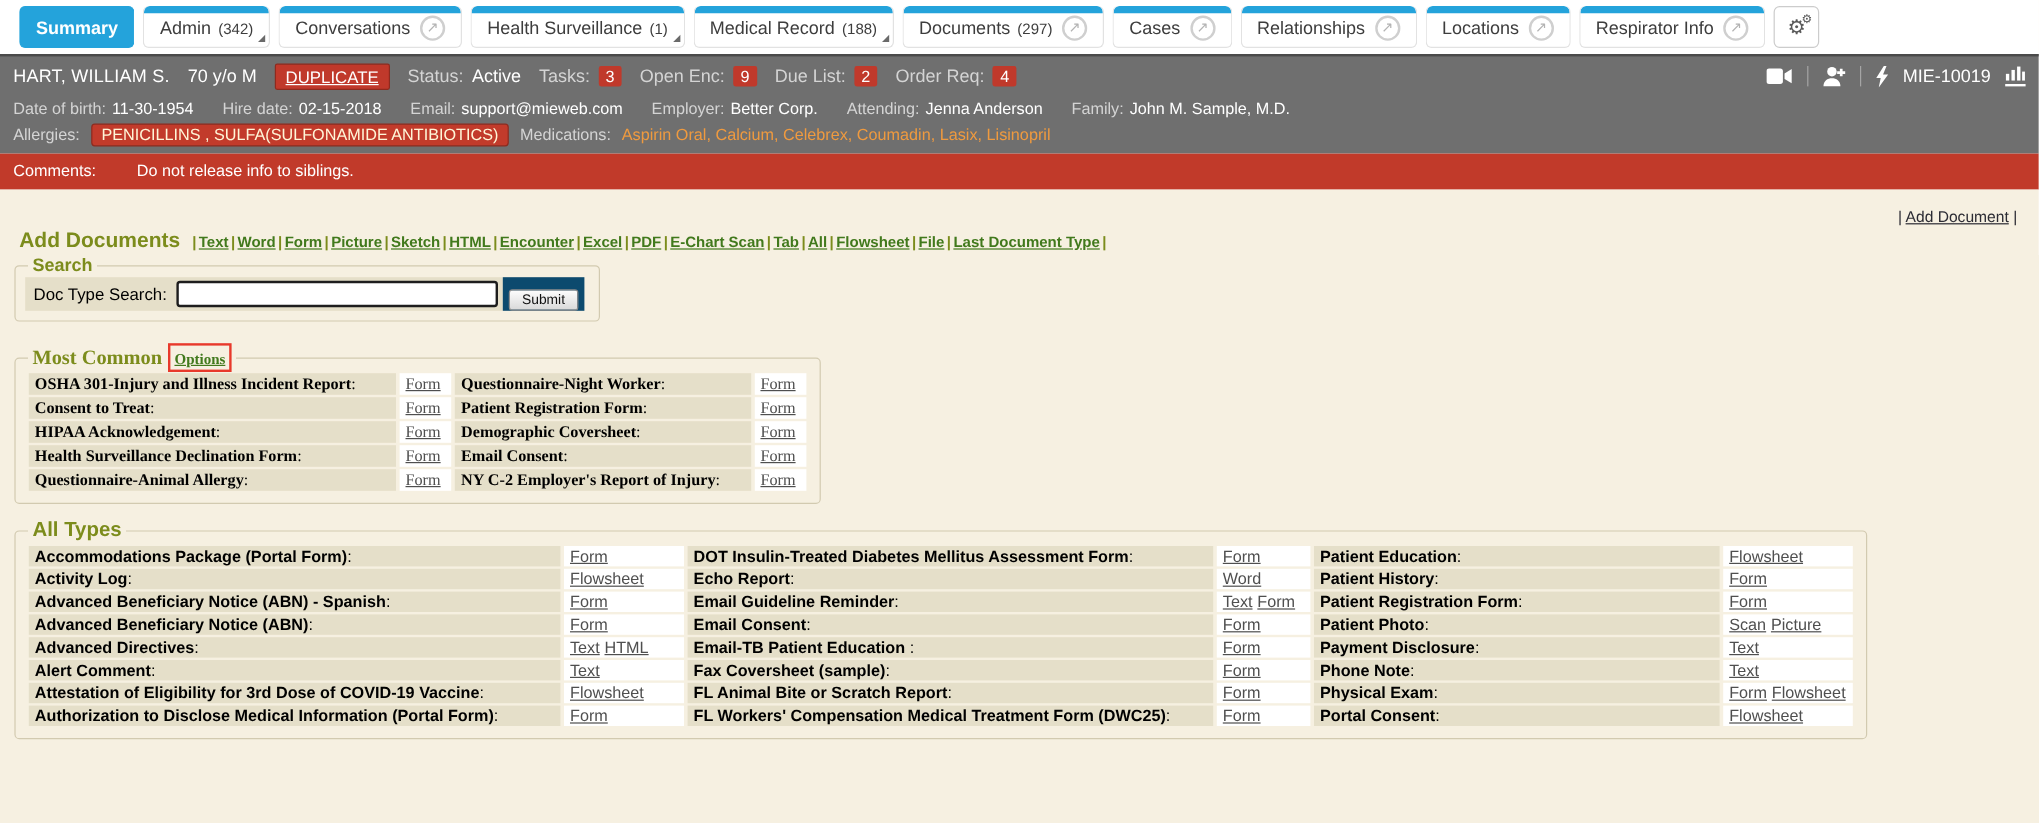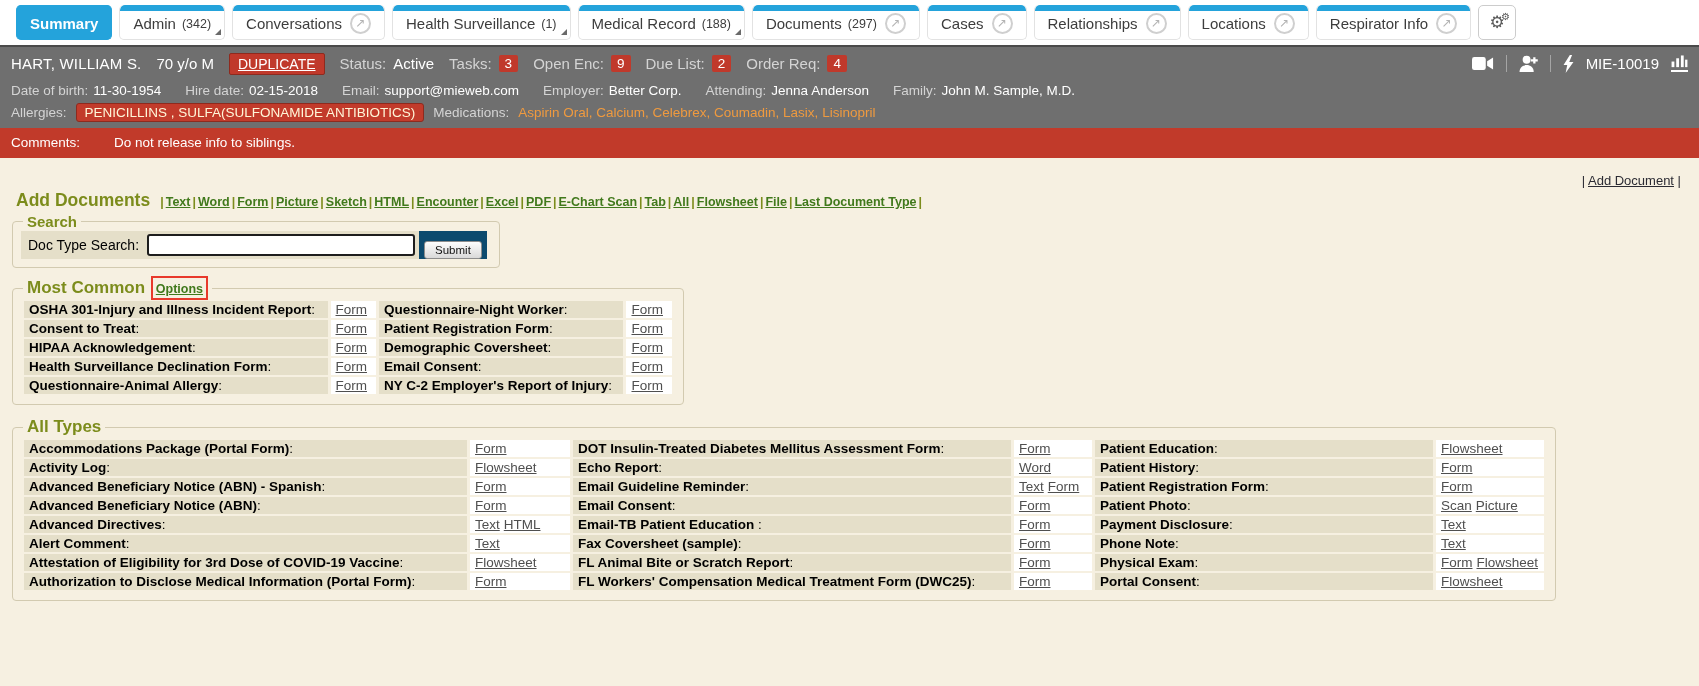--- a/index.html
+++ b/index.html
@@ -89,21 +89,21 @@
   legend { color:var(--olive); font-weight:bold; padding:0 4px; margin-left:2px; }
   .fs-search { width:488px; }
   .fs-search legend { font-size:15px; }
   .search-row { display:flex; align-items:stretch; }
   .search-lblcell { background:var(--tan); display:flex; align-items:center; gap:8px; padding:3px 4px 3px 7px; font-size:14px; color:#000; }
   .search-input { width:268px; height:22px; border:2px solid #1d1d1d; border-radius:3px; background:#fff; font-size:13px; padding:0 4px; }
   .submit-cell { background:#0c4a6e; display:flex; align-items:flex-end; padding:0 5px; }
   .submit-btn { font-size:11.5px; font-family:inherit; padding:2px 10px; border:1px solid #8d8d8d; border-radius:3px;
     background:linear-gradient(#fdfdfd,#d9d9d9); cursor:pointer; color:#111; }
 
-  .fs-mc { width:672px; margin-top:10px; }
+  .fs-mc { width:672px; margin-top:20px;font-family:Liberation Serif, serif; }
   .fs-mc legend, .fs-at legend { font-size:17px; }
   .options-box { border:2px solid #e8392b; padding:0 3px 1px; margin-left:1px; }
   .options-box a { color:var(--green); font-size:12.5px; font-weight:bold; text-decoration:underline; cursor:pointer; }
 
   table.doctbl { border-collapse:separate; border-spacing:3px 2px; font-size:13.5px; table-layout:fixed; }
   table.doctbl td { padding:1px 5px; vertical-align:top; overflow:hidden; }
   td.lbl { background:var(--tan); color:#000; }
   td.lbl b { font-weight:bold; }
   td.lnk { background:#fff; white-space:nowrap; }
   td.lnk a { color:#4f4f4f; text-decoration:underline; cursor:pointer; margin-right:4px; }

